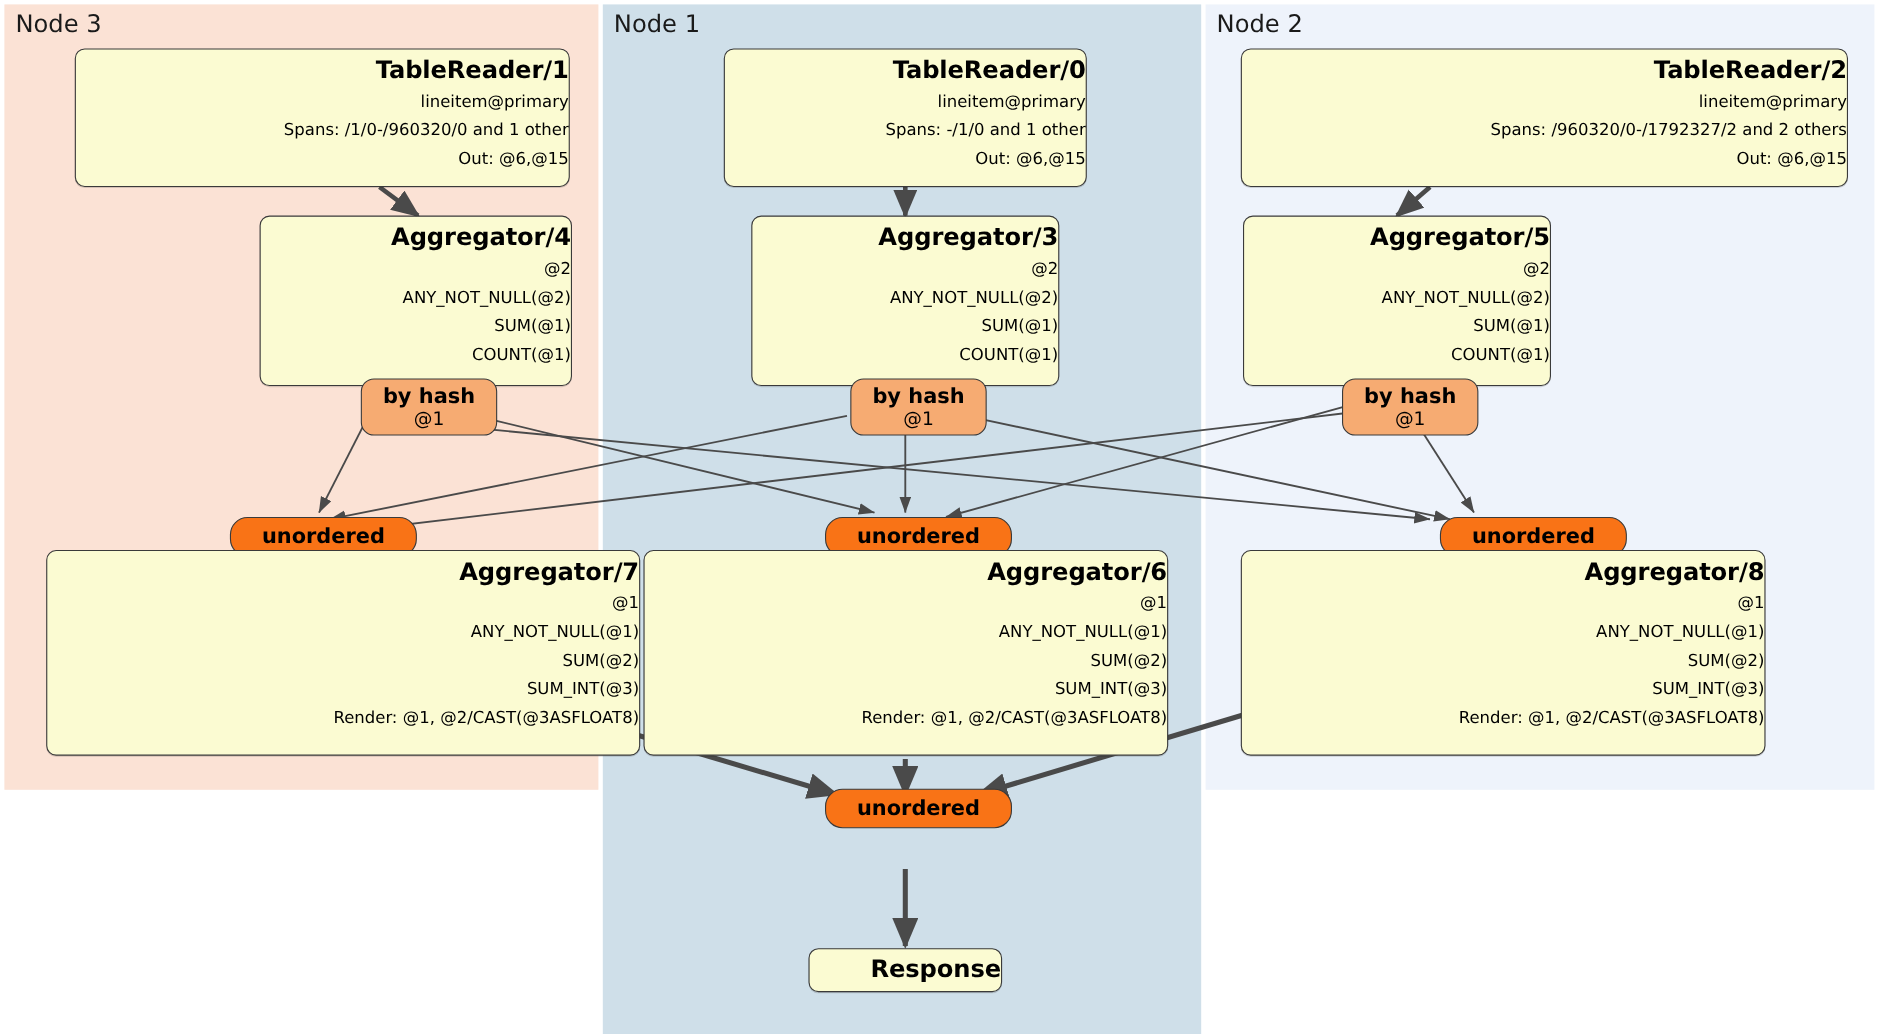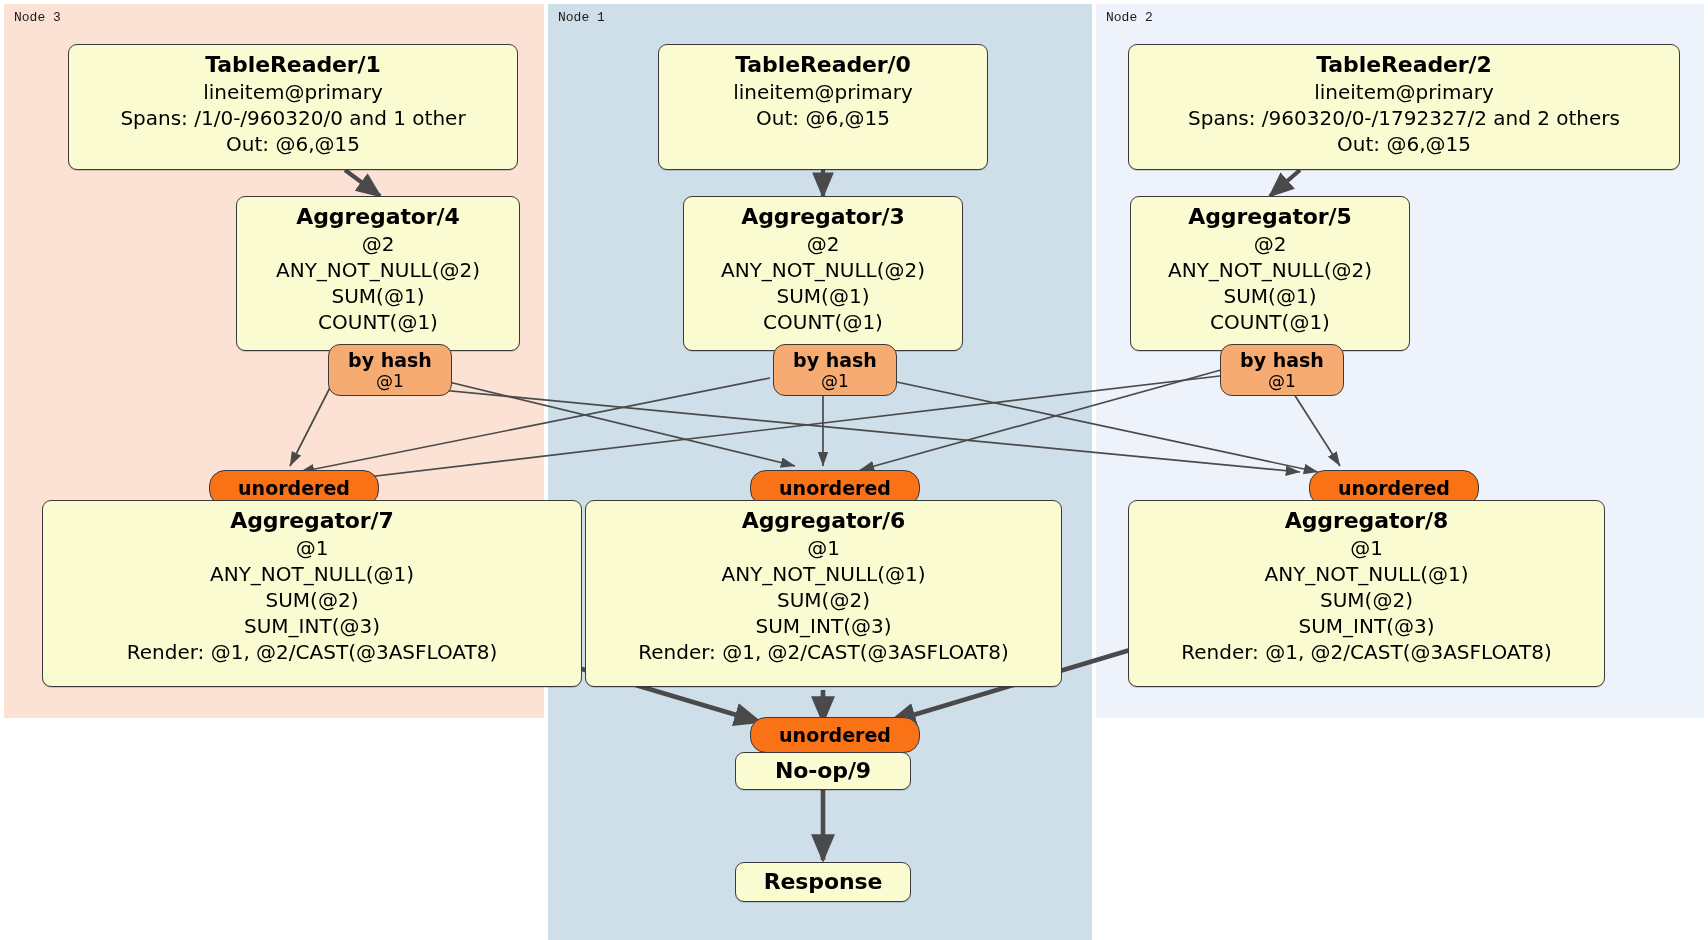--- a/index.html
+++ b/index.html
@@ -7,38 +7,37 @@
   body{
     font-family:"DejaVu Sans","Liberation Sans",sans-serif;
     width:1708px;height:940px;overflow:hidden;
   }
   #stage{position:relative;width:1708px;height:940px;background:#ffffff;}
 
   
   .node-panel{position:absolute;box-sizing:border-box;}
   .node-panel .panel-label{
     position:absolute;top:6px;left:10px;
-    font-size:13px;color:#1a1a1a;font-weight:400;
+    font-size:22px;color:#1a1a1a;font-weight:400;
     white-space:nowrap;
-    font-family:Liberation Mono, monospace;
   }
 
   
   .proc{
     position:absolute;box-sizing:border-box;
     background:#fbfbd2;border:1.6px solid #3a3a3a;border-radius:9px;
-    text-align:center;color:#000;
+    text-align:right;color:#000;
     padding-top:5px;
     box-shadow:0 1px 0 rgba(0,0,0,.15);
   }
   .proc .title{
     font-weight:bold;font-size:22px;line-height:29px;letter-spacing:-.1px;
   }
   .proc .line{
-    font-size:20px;line-height:26px;font-weight:400;white-space:nowrap;
+    font-size:15px;line-height:26px;font-weight:400;white-space:nowrap;
   }
   .proc.small .title{font-size:22px;line-height:30px;}
 
   
   .pill{
     position:absolute;box-sizing:border-box;
     border:1.5px solid #3a3a3a;border-radius:14px;
     text-align:center;color:#000;
     display:flex;flex-direction:column;align-items:center;justify-content:center;margin-left:12px;
   }
@@ -111,20 +110,21 @@
   <div class="proc" style="left:68px;top:44px;width:450px;height:126px;">
     <div class="title">TableReader/1</div>
     <div class="line">lineitem@primary</div>
     <div class="line">Spans: /1/0-/960320/0 and 1 other</div>
     <div class="line">Out: @6,@15</div>
   </div>
 
   <div class="proc" style="left:658px;top:44px;width:330px;height:126px;">
     <div class="title">TableReader/0</div>
     <div class="line">lineitem@primary</div>
+    <div class="line">Spans: -/1/0 and 1 other</div>
     <div class="line">Out: @6,@15</div>
   </div>
 
   <div class="proc" style="left:1128px;top:44px;width:552px;height:126px;">
     <div class="title">TableReader/2</div>
     <div class="line">lineitem@primary</div>
     <div class="line">Spans: /960320/0-/1792327/2 and 2 others</div>
     <div class="line">Out: @6,@15</div>
   </div>
 
@@ -203,21 +203,18 @@
     <div class="line">ANY_NOT_NULL(@1)</div>
     <div class="line">SUM(@2)</div>
     <div class="line">SUM_INT(@3)</div>
     <div class="line">Render: @1, @2/CAST(@3ASFLOAT8)</div>
   </div>
 
   <div class="pill sync" style="left:738px;top:717px;width:170px;height:36px;">
     <span class="t1">unordered</span>
   </div>
 
-  <div class="proc small" style="left:735px;top:752px;width:176px;height:38px;padding-top:3px;">
-    <div class="title">No-op/9</div>
-  </div>
 
   <div class="proc small" style="left:735px;top:862px;width:176px;height:40px;padding-top:4px;">
     <div class="title">Response</div>
   </div>
 
 </div>
 
 </body></html>

